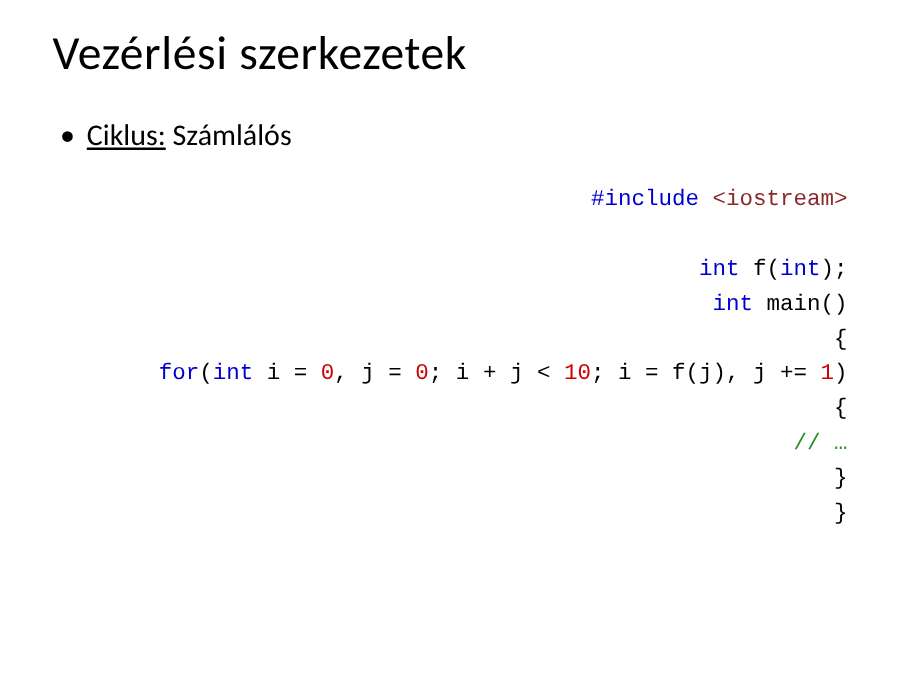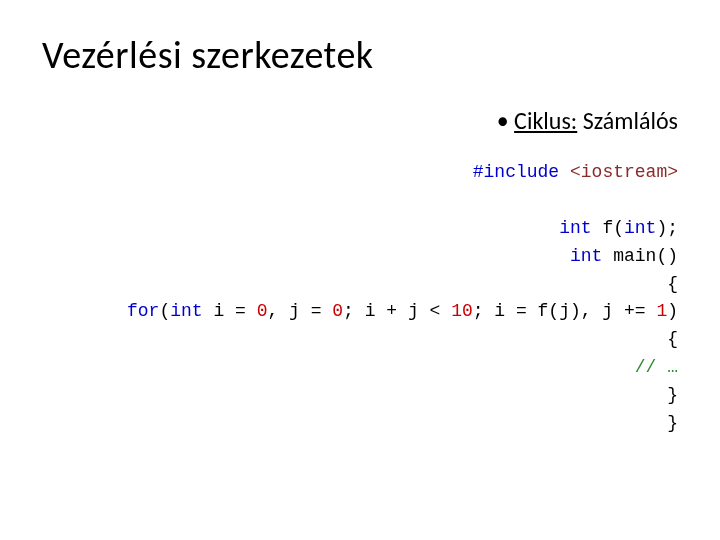--- a/index.html
+++ b/index.html
@@ -6,33 +6,32 @@
     margin: 0;
     padding: 0;
     width: 720px;
     height: 540px;
     background: #ffffff;
     font-family: Calibri, "Segoe UI", Arial, sans-serif;
     color: #000;
     overflow: hidden;
   }
   .slide {
-    padding: 32px 42px;
+    padding: 20px 42px;
     box-sizing: border-box;
   }
   .title {
     font-size: 38px;
     font-weight: 400;
     margin: 0 0 28px 0;
     letter-spacing: 0.5px;
   }
   .bullet {
     font-size: 24px;
     margin: 0 0 24px 6px;
-    text-align: right;
   }
   .bullet .dot {
     display: inline-block;
     width: 16px;
   }
   .bullet .u {
     text-decoration: underline;
   }
   .code {
     font-family: Consolas, "Courier New", monospace;

